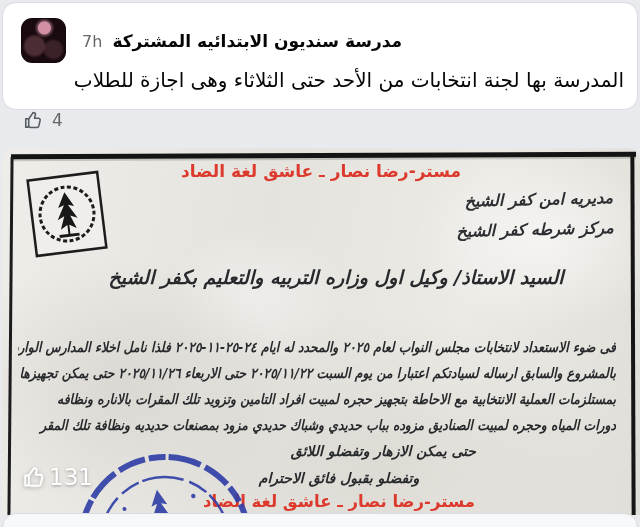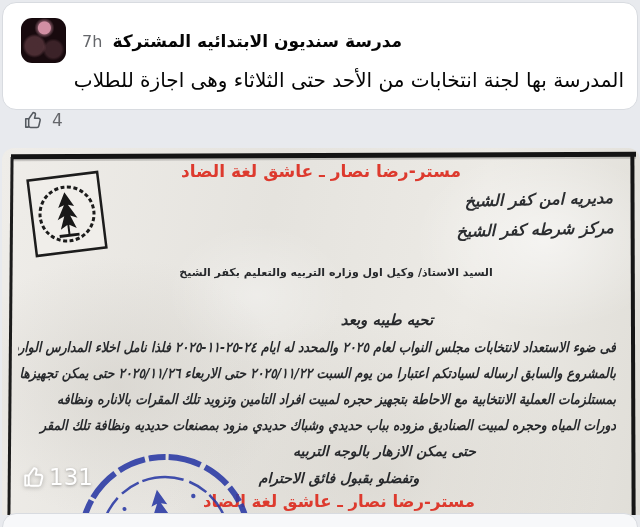--- a/index.html
+++ b/index.html
@@ -62,21 +62,21 @@
     color:#dd3a2e;font-size:17px;font-weight:bold;direction:rtl;
   }
   .emblem{position:absolute;left:27px;top:25px;width:76px;height:82px;transform:rotate(-7deg);}
   .letterhead{
     position:absolute;right:27px;top:37px;direction:rtl;text-align:right;
     color:#2c2e31;font-style:italic;font-weight:bold;font-size:16px;line-height:30px;
     transform:rotate(-1.4deg);
   }
   .doc-salutation{
     position:absolute;top:118px;left:80px;right:50px;text-align:center;direction:rtl;
-    font-weight:bold;font-size:11px;color:#27292c;white-space:nowrap;
+    font-style:italic;font-weight:bold;font-size:19px;color:#27292c;white-space:nowrap;
   }
   .doc-greeting{
     position:absolute;top:163px;left:270px;width:230px;text-align:center;direction:rtl;
     font-style:italic;font-weight:bold;font-size:15px;color:#27292c;white-space:nowrap;
   }
   .doc-body{
     position:absolute;top:186px;left:16px;right:24px;direction:rtl;text-align:right;
     font-style:italic;font-weight:bold;font-size:14px;color:#27292c;line-height:26px;
     overflow:hidden;
   }
@@ -148,28 +148,27 @@
         <rect x="28" y="61" width="20" height="3" fill="#181818"></rect>
       </svg>
     </div>
 
     <div class="letterhead">
       <div>مديريه امن كفر الشيخ</div>
       <div>مركز شرطه كفر الشيخ</div>
     </div>
 
     <div class="doc-salutation">السيد الاستاذ/ وكيل اول وزاره التربيه والتعليم بكفر الشيخ</div>
-    <div class="doc-greeting">تحيه طيبه وبعد</div>
 
     <div class="doc-body">
       <div class="doc-line">فى ضوء الاستعداد لانتخابات مجلس النواب لعام ٢٠٢٥ والمحدد له ايام ٢٤-٢٥-١١-٢٠٢٥ فلذا نامل اخلاء المدارس الوارده</div>
       <div class="doc-line">بالمشروع والسابق ارساله لسيادتكم اعتبارا من يوم السبت ٢٠٢٥/١١/٢٢ حتى الاربعاء ٢٠٢٥/١١/٢٦ حتى يمكن تجهيزها</div>
       <div class="doc-line">بمستلزمات العملية الانتخابية مع الاحاطة بتجهيز حجره لمبيت افراد التامين وتزويد تلك المقرات بالاناره ونظافه</div>
       <div class="doc-line">دورات المياه وحجره لمبيت الصناديق مزوده بباب حديدي وشباك حديدي مزود بمصنعات حديديه ونظافة تلك المقر</div>
-      <div class="doc-line last">حتى يمكن الازهار بالوجه التربيه</div>
+      <div class="doc-line last">حتى يمكن الازهار وتفضلو اللائق</div>
     </div>
 
     <div class="doc-closing">وتفضلو بقبول فائق الاحترام</div>
     <div class="doc-watermark-bottom">مستر-رضا نصار ـ عاشق لغة الضاد</div>
 
     <div class="stamp">
       <svg width="210" height="130" viewBox="0 0 210 130">
         <g transform="rotate(-9 105 90)">
           <circle cx="105" cy="90" r="84" fill="none" stroke="#2e3da6" stroke-width="6" stroke-dasharray="28 4 17 3 33 5"></circle>
           <circle cx="105" cy="90" r="64" fill="none" stroke="#2e3da6" stroke-width="2.5" stroke-dasharray="42 6 20 4"></circle>

